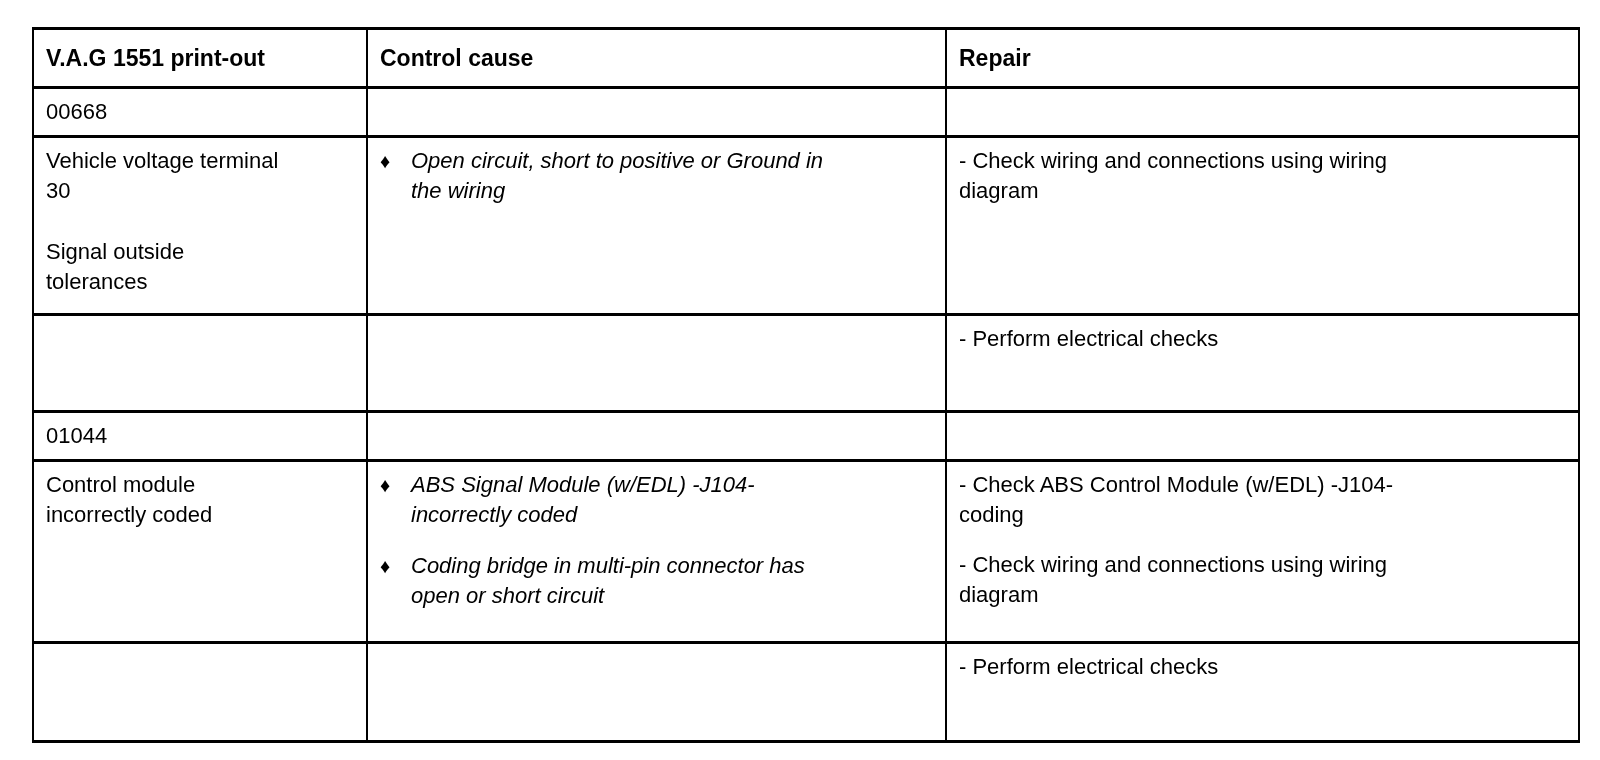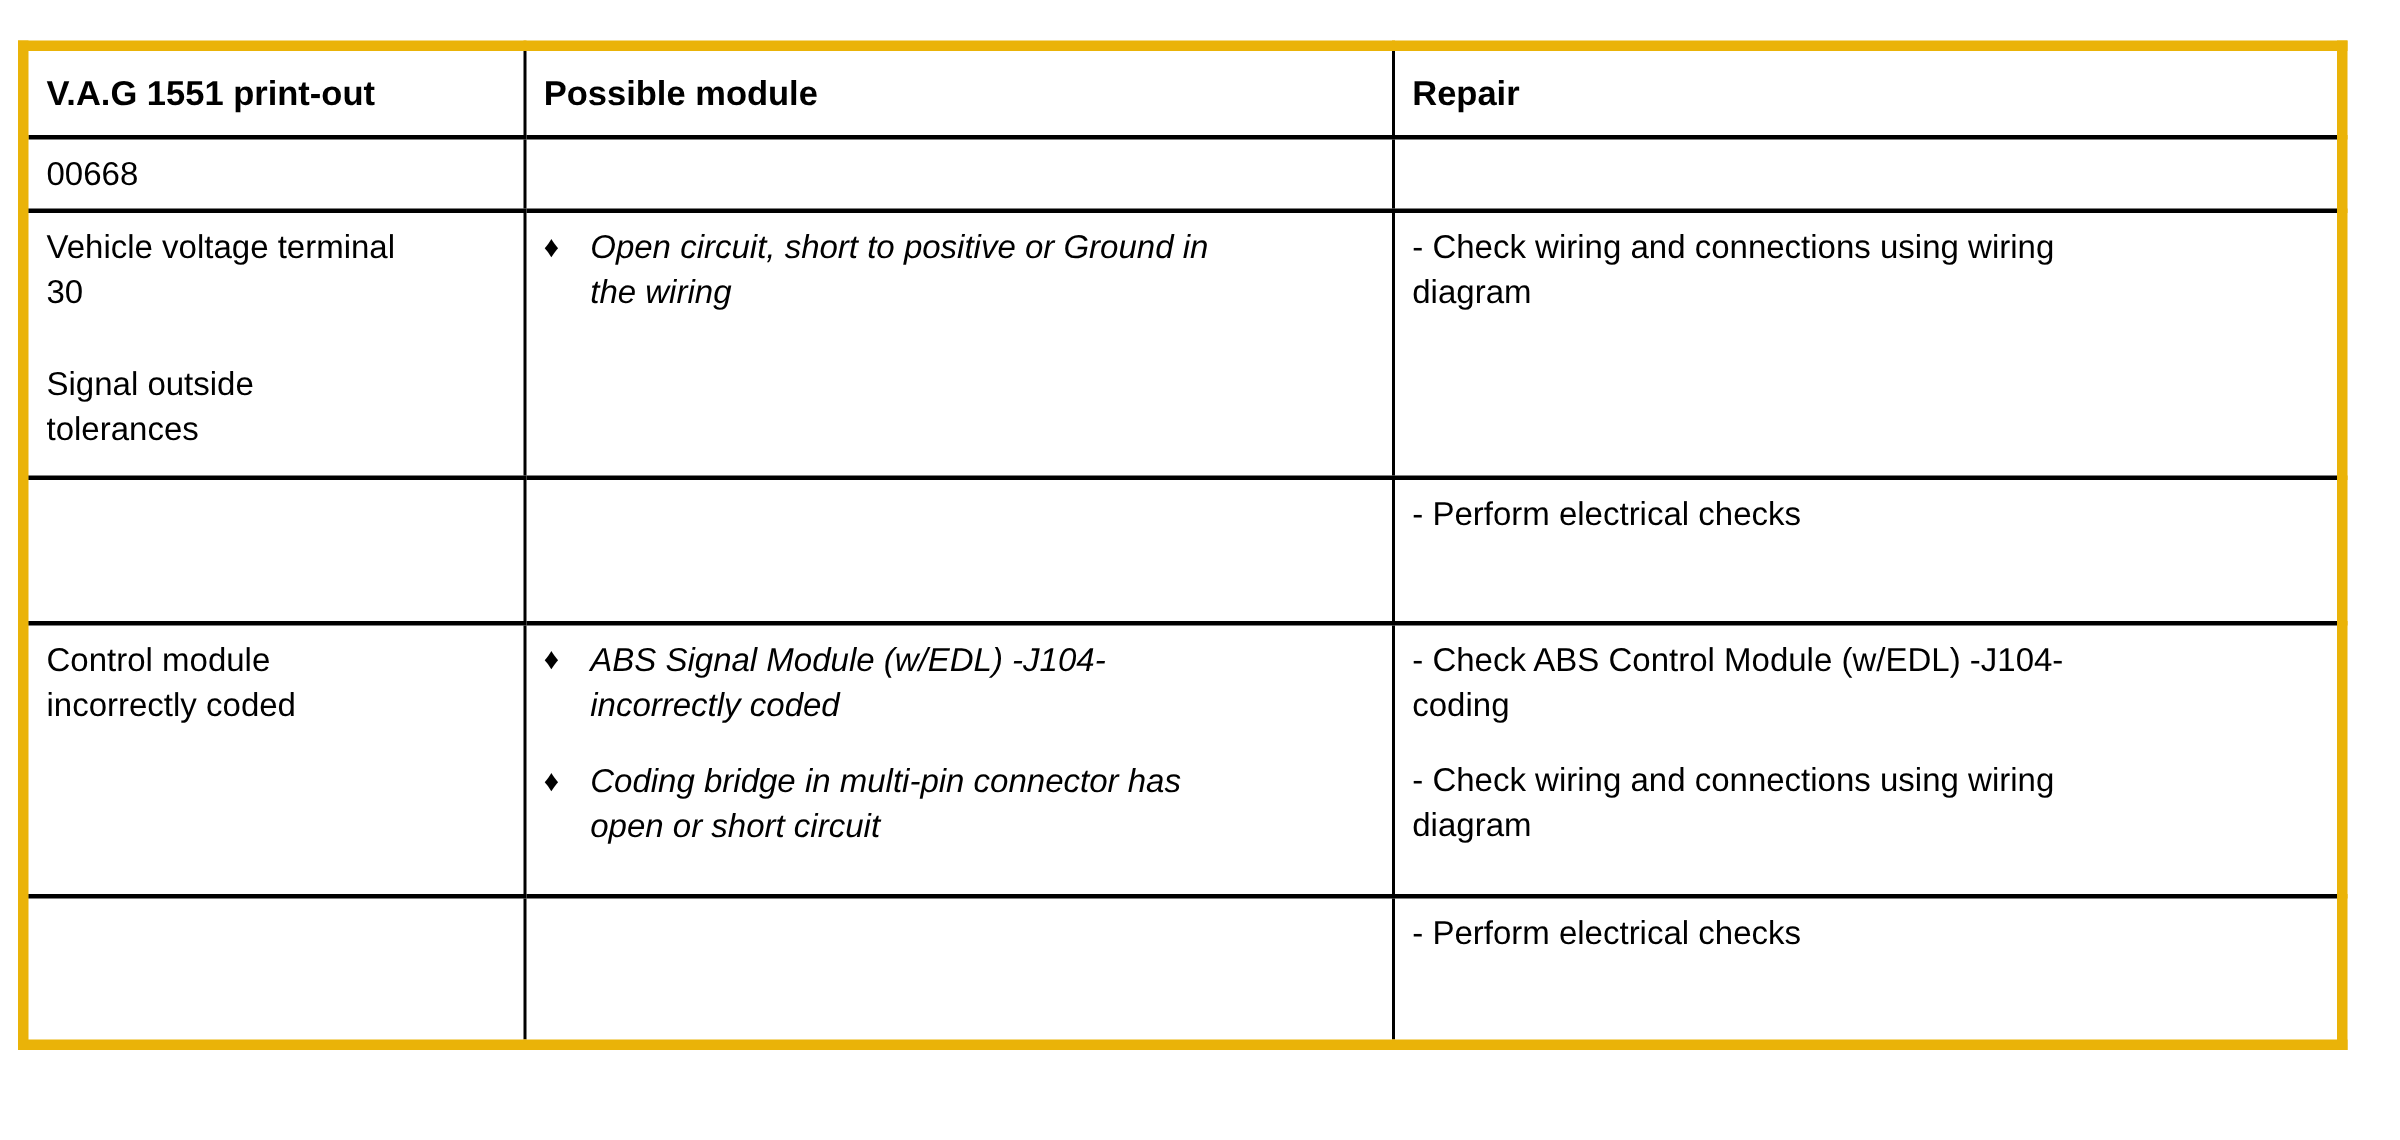--- a/index.html
+++ b/index.html
@@ -13,26 +13,26 @@
     overflow: hidden;
   }
   .page {
     position: relative;
     width: 1600px;
     height: 760px;
     background: #ffffff;
   }
   table.dtc {
     position: absolute;
-    left: 12px;
+    left: 32px;
     top: 27px;
     width: 1546px;
     border-collapse: collapse;
     table-layout: fixed;
-    border: 7px solid #eab308;
+    border: 1px solid #eab308;
   }
   table.dtc th,
   table.dtc td {
     border-left: 2px solid #000;
     border-right: 2px solid #000;
     border-top: 3px solid #000;
     border-bottom: 3px solid #000;
     vertical-align: top;
     padding: 8px 14px 8px 12px;
     font-size: 22px;
@@ -84,21 +84,21 @@
 <div class="page">
   <table class="dtc">
     <colgroup>
       <col style="width:334px">
       <col style="width:579px">
       <col style="width:633px">
     </colgroup>
     <thead>
       <tr>
         <th>V.A.G 1551 print-out</th>
-        <th>Possible module</th>
+        <th>Control cause</th>
         <th>Repair</th>
       </tr>
     </thead>
     <tbody>
 
       <tr class="r-code">
         <td class="cell-printout">00668</td>
         <td></td>
         <td></td>
       </tr>
@@ -124,20 +124,25 @@
       </tr>
 
       <tr class="r-perform-1">
         <td></td>
         <td></td>
         <td class="cell-repair cell-repair-only">
           <div class="repair-item pre">- Perform electrical checks</div>
         </td>
       </tr>
 
+      <tr class="r-code-2">
+        <td class="cell-printout">01044</td>
+        <td></td>
+        <td></td>
+      </tr>
 
       <tr class="r-detail-2">
         <td class="cell-printout">
           <div class="para pre">Control module
 incorrectly coded</div>
         </td>
         <td class="cell-cause">
           <div class="bullet-item">
             <span class="bullet-glyph">♦</span>
             <span class="bullet-text pre">ABS Signal Module (w/EDL) -J104-

